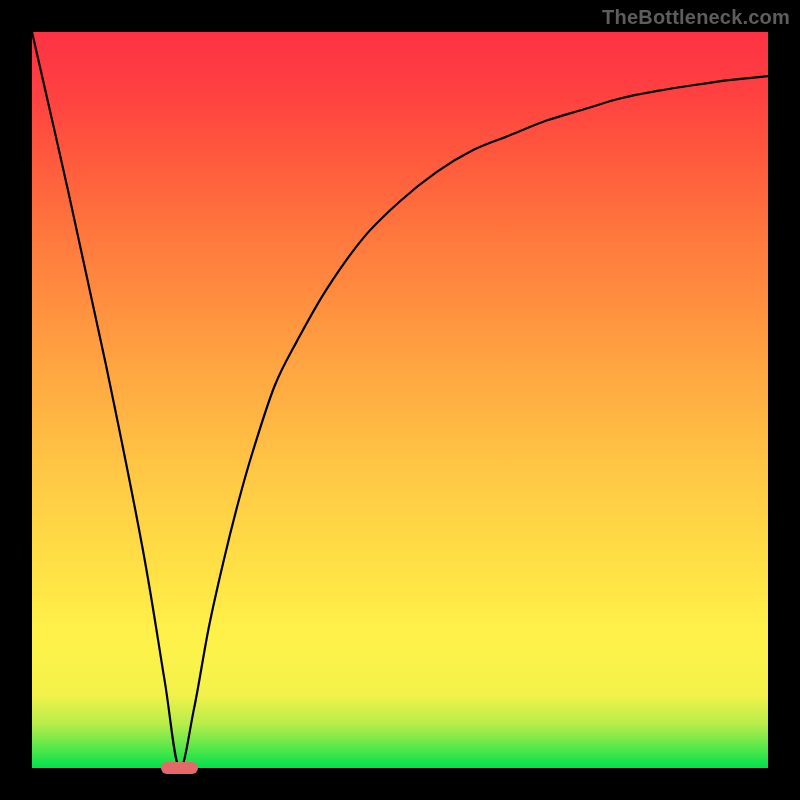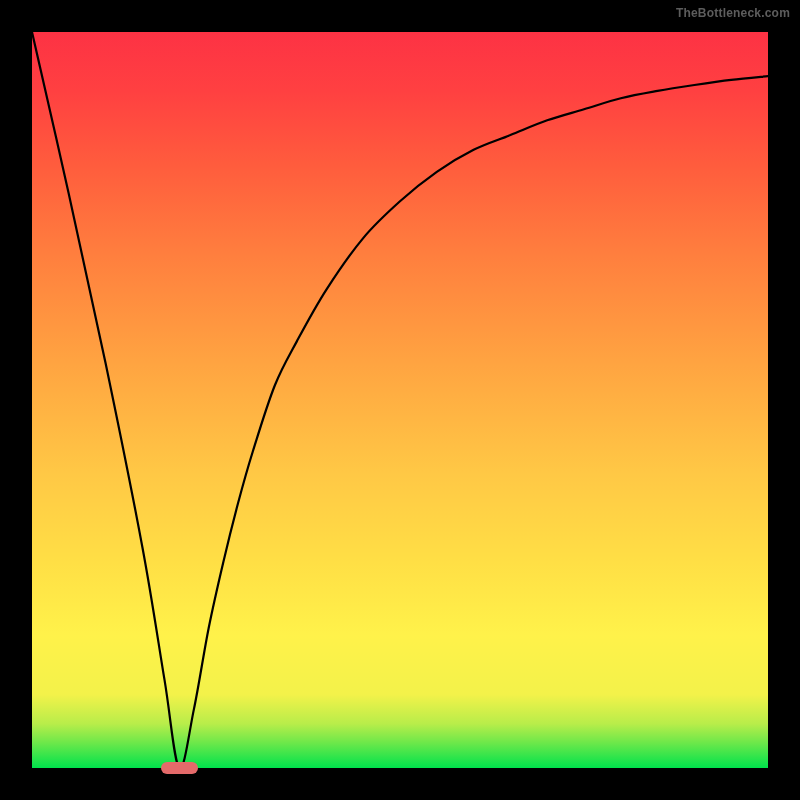--- a/index.html
+++ b/index.html
@@ -49,21 +49,21 @@
   .marker {
     position: absolute;
     background: #e46a6a;
     border-radius: 6px;
   }
   .attribution {
     position: absolute;
     top: 6px;
     right: 10px;
     font-family: Arial, Helvetica, sans-serif;
-    font-size: 12px;
+    font-size: 20px;
     font-weight: 600;
     color: #5d5d5d;
     letter-spacing: 0.2px;
   }
 </style>
 </head>
 <body>
 
 <div class="outer">
   <div class="plot-area">

